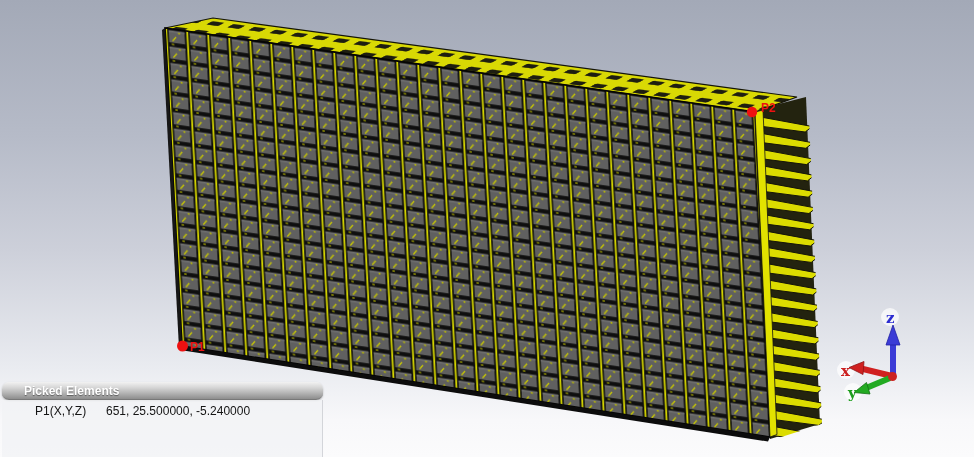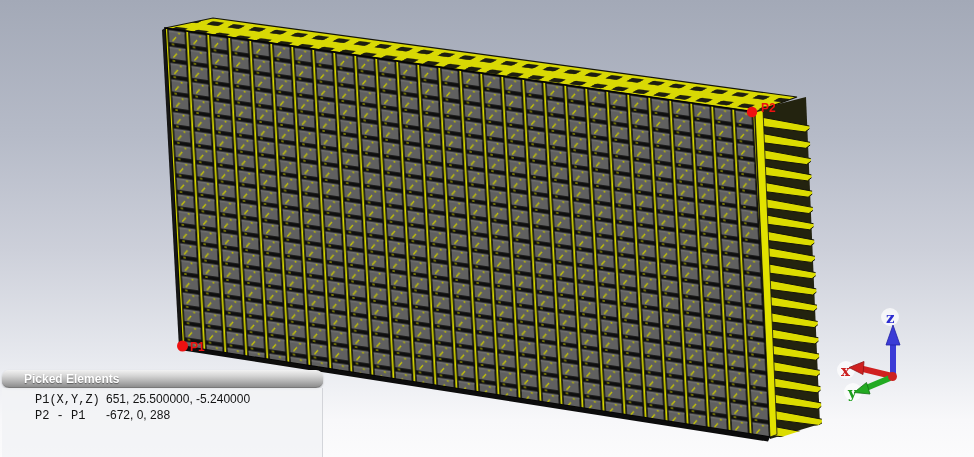--- a/index.html
+++ b/index.html
@@ -7,21 +7,21 @@
   .viewport{
     position:relative;
     width:974px;height:457px;
     overflow:hidden;
     background:linear-gradient(180deg,#a3a9b7 0%, #b6bbc8 30%, #cdd0da 55%, #e9ebf0 80%, #f8f8fa 92%, #fbfbfc 100%);
   }
   .viewport svg{position:absolute;left:0;top:0;}
 
   
   .picked-panel{
-    position:absolute;left:2px;top:370px;width:321px;bottom:0;
+    position:absolute;left:2px;top:382px;width:321px;bottom:0;
     z-index:5;
   }
   .picked-header{
     height:17px;
     border-radius:7px;
     background:linear-gradient(180deg,#f2f2f2 0%, #d4d4d4 35%, #a9a9a9 75%, #8d8d8d 100%);
     border-bottom:1px solid #787878;
     box-shadow:0 1px 2px rgba(0,0,0,0.25);
     display:flex;align-items:center;
   }
@@ -33,21 +33,21 @@
   }
   .picked-body{
     background:rgba(242,243,245,0.82);
     border-right:1px solid rgba(190,192,198,0.6);
     padding:4px 0 0 33px;
     height:calc(100% - 22px);
   }
   .picked-row{
     font-size:12px;color:#141414;line-height:14.8px;white-space:nowrap;
   }
-  .picked-row .lbl{display:inline-block;width:71px;font-family:Liberation Mono, monospace;}
+  .picked-row .lbl{display:inline-block;width:71px;}
 
   
   .fin{fill:#dcdc00;stroke:#15150a;stroke-width:1;}
   .marker-label{font-family:"Liberation Sans",sans-serif;font-size:12px;font-weight:bold;}
   .axis-label{font-family:"DejaVu Serif",serif;font-size:15px;font-weight:bold;}
 </style>
 </head>
 <body>
 
 <div class="viewport">
@@ -150,18 +150,15 @@
   </svg>
 
   <div class="picked-panel">
     <div class="picked-header">
       <span>Picked Elements</span>
     </div>
     <div class="picked-body">
       <div class="picked-row">
         <span class="lbl">P1(X,Y,Z)</span><span class="val">651, 25.500000, -5.240000</span>
       </div>
-      <div class="picked-row">
-        <span class="lbl">P2 - P1</span><span class="val">-672, 0, 288</span>
-      </div>
     </div>
   </div>
 </div>
 
 </body></html>

